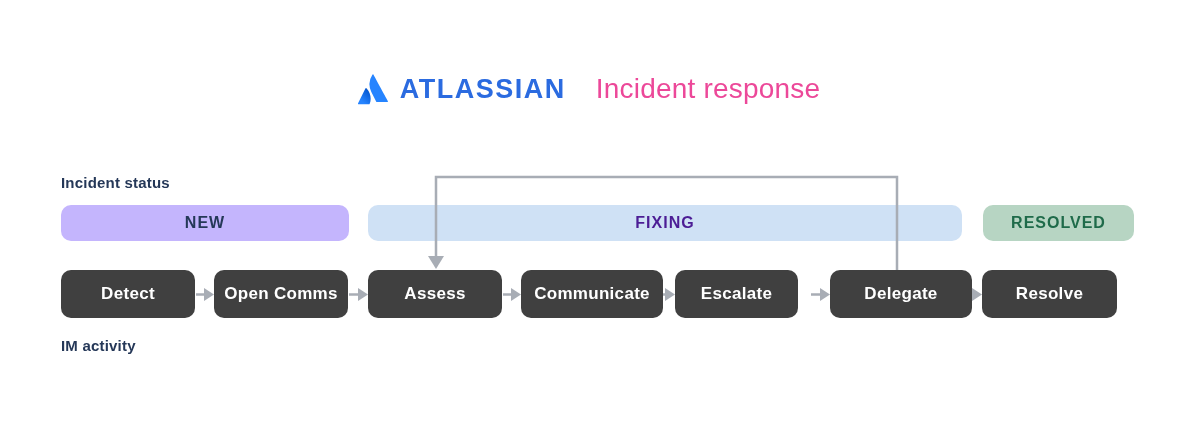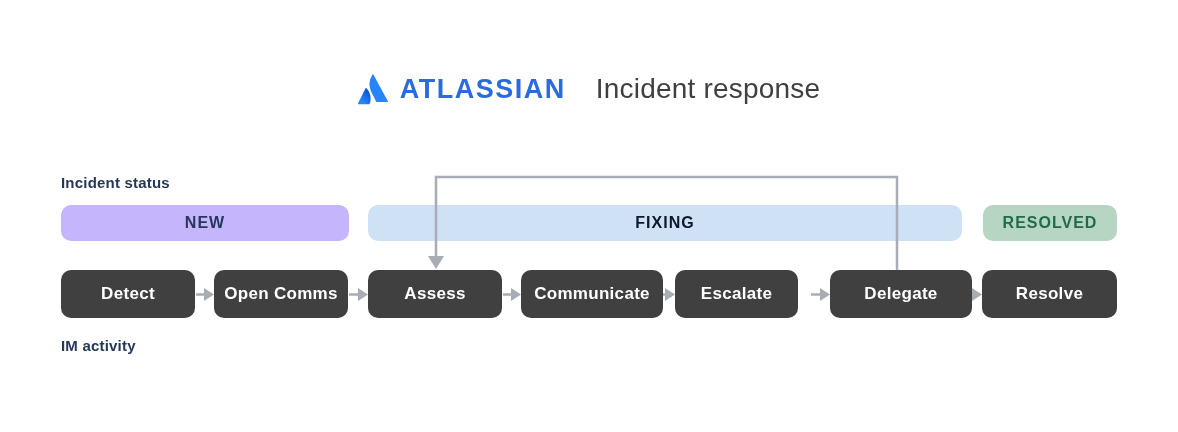--- a/index.html
+++ b/index.html
@@ -27,21 +27,21 @@
   }
   .logo { width: 30px; height: 33px; display: inline-flex; margin-right: 12px; }
   .logo svg { width: 100%; height: 100%; }
   .brand {
     color: #2b6be0;
     font-size: 27px;
     font-weight: 700;
     letter-spacing: 1.5px;
   }
   .title {
-    color: #404040;
+    color: #ec4899;
     font-size: 28px;
     font-weight: 500;
     margin-left: 30px;
     letter-spacing: 0.2px;
   }
 
   
   .side-label {
     position: absolute;
     left: 61px;
@@ -61,22 +61,22 @@
     border-radius: 10px;
     display: flex;
     align-items: center;
     justify-content: center;
     font-size: 16px;
     font-weight: 700;
     letter-spacing: 1px;
     z-index: 1;
   }
   .bar-new      { left: 61px;  width: 288px; background: #c4b5fd; color: #253858; }
-  .bar-fixing   { left: 368px; width: 594px; background: #cfe1f5; color: #0f172a; text-align: center; }
-  .bar-resolved { left: 983px; width: 134px; background: #b7d5c3; color: #1f6b4a; }
+  .bar-fixing   { left: 368px; width: 594px; background: #cfe1f5; color: #4c1d95; text-align: center; }
+  .bar-resolved { left: 983px; width: 151px; background: #b7d5c3; color: #1f6b4a; }
 
   
   .arrows-layer {
     position: absolute;
     top: 0; left: 0;
     width: 1178px;
     height: 432px;
     z-index: 2;
     pointer-events: none;
   }

